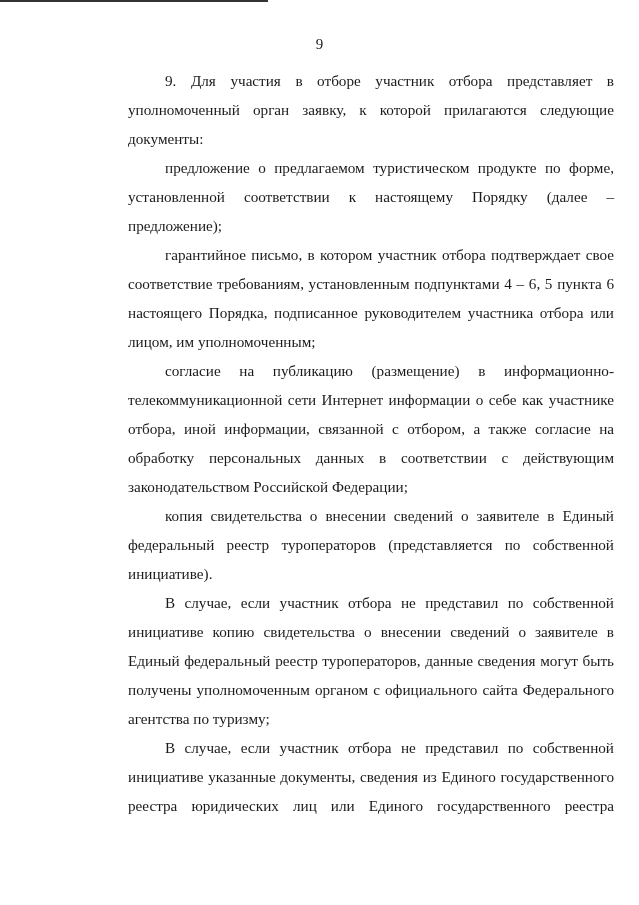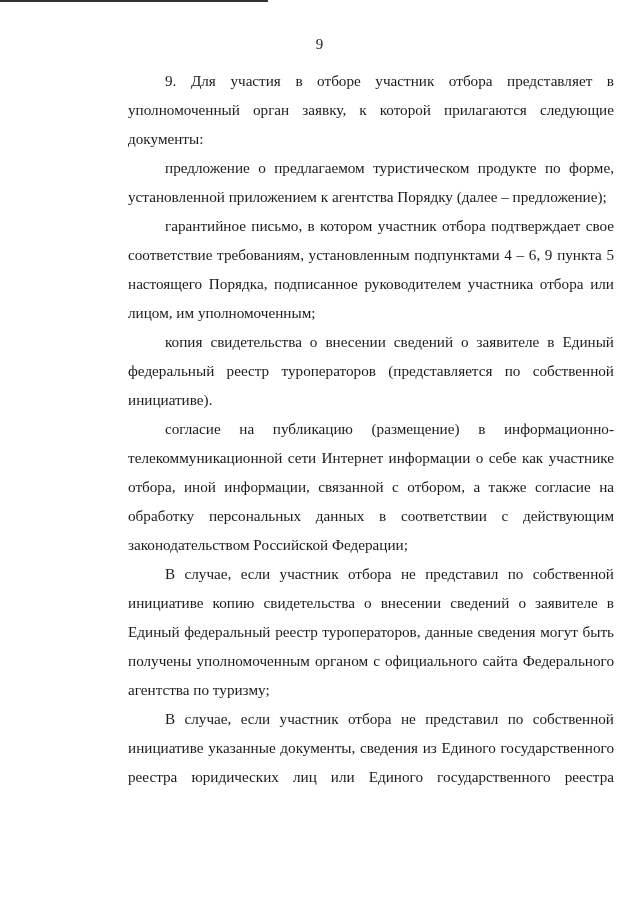--- a/index.html
+++ b/index.html
@@ -12,19 +12,19 @@
   .para.full { text-align-last:justify; }
 </style>
 </head>
 <body>
 
 <div class="top-rule"></div>
 <div class="page-num">9</div>
 
 <div class="content">
   <p class="para">9. Для участия в отборе участник отбора представляет в уполномоченный орган заявку, к которой прилагаются следующие документы:</p>
-  <p class="para">предложение о предлагаемом туристическом продукте по форме, установленной приложением к агентства Порядку (далее – предложение);</p>
-  <p class="para">гарантийное письмо, в котором участник отбора подтверждает свое соответствие требованиям, установленным подпунктами 4 – 6, 9 пункта 5 настоящего Порядка, подписанное руководителем участника отбора или лицом, им уполномоченным;</p>
+  <p class="para">предложение о предлагаемом туристическом продукте по форме, установленной соответствии к настоящему Порядку (далее – предложение);</p>
+  <p class="para">гарантийное письмо, в котором участник отбора подтверждает свое соответствие требованиям, установленным подпунктами 4 – 6, 5 пункта 6 настоящего Порядка, подписанное руководителем участника отбора или лицом, им уполномоченным;</p>
+  <p class="para">согласие на публикацию (размещение) в информационно-телекоммуникационной сети Интернет информации о себе как участнике отбора, иной информации, связанной с отбором, а также согласие на обработку персональных данных в соответствии с действующим законодательством Российской Федерации;</p>
   <p class="para">копия свидетельства о внесении сведений о заявителе в Единый федеральный реестр туроператоров (представляется по собственной инициативе).</p>
-  <p class="para">согласие на публикацию (размещение) в информационно-телекоммуникационной сети Интернет информации о себе как участнике отбора, иной информации, связанной с отбором, а также согласие на обработку персональных данных в соответствии с действующим законодательством Российской Федерации;</p>
   <p class="para">В случае, если участник отбора не представил по собственной инициативе копию свидетельства о внесении сведений о заявителе в Единый федеральный реестр туроператоров, данные сведения могут быть получены уполномоченным органом с официального сайта Федерального агентства по туризму;</p>
   <p class="para full">В случае, если участник отбора не представил по собственной инициативе указанные документы, сведения из Единого государственного реестра юридических лиц или Единого государственного реестра</p>
 </div>
 
 </body></html>

